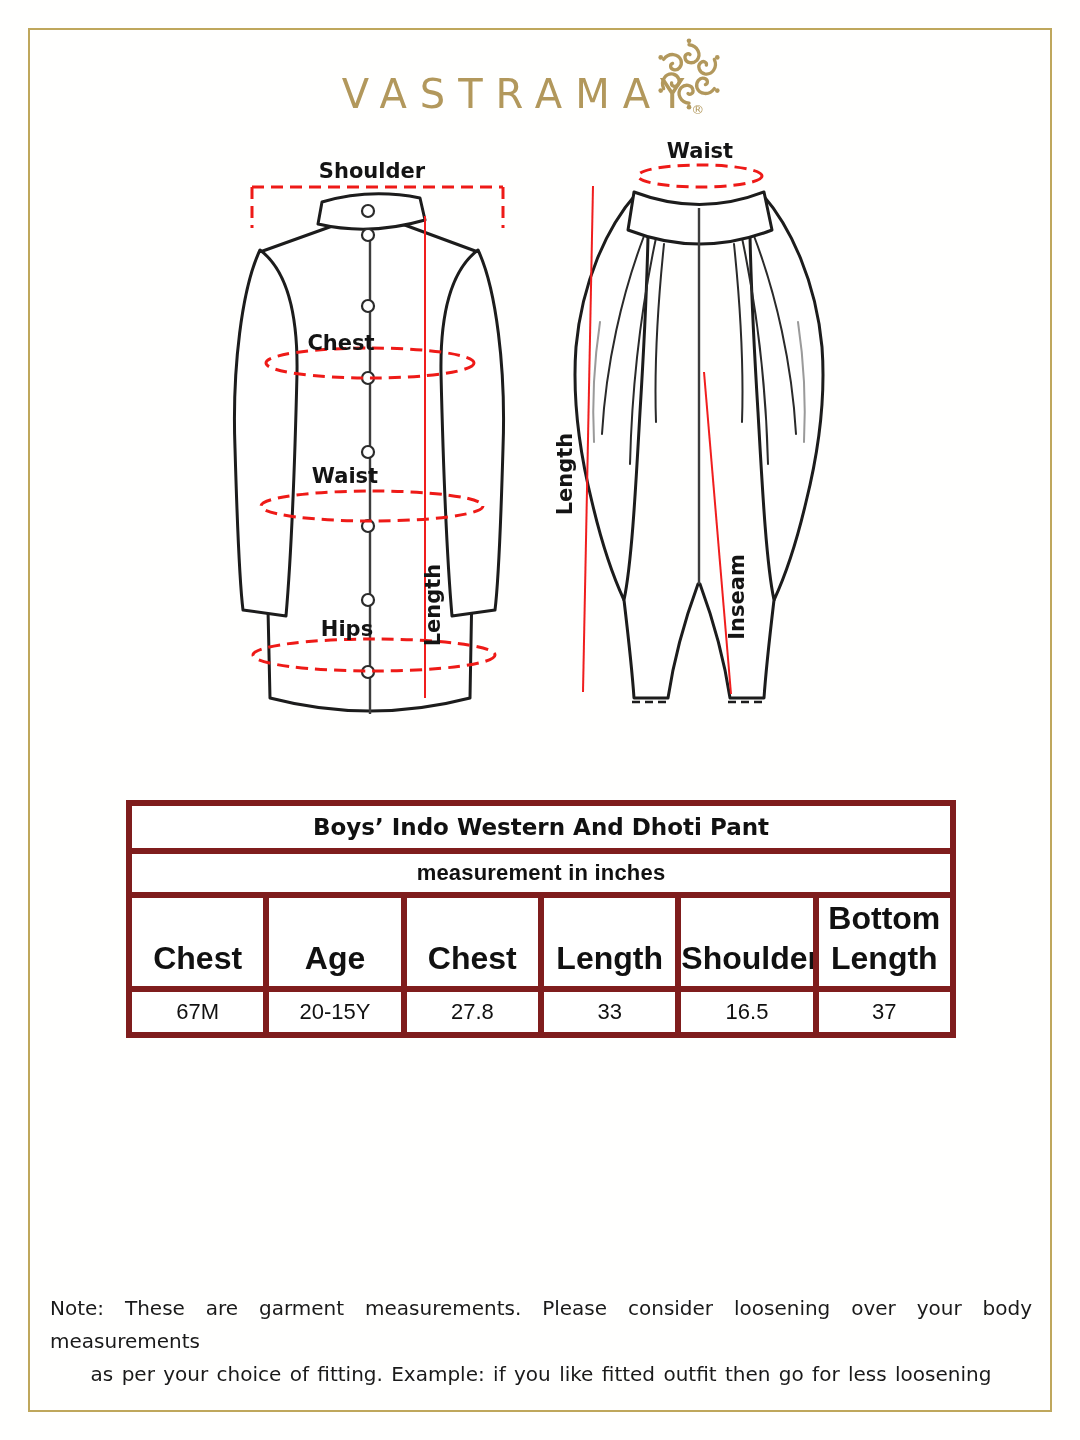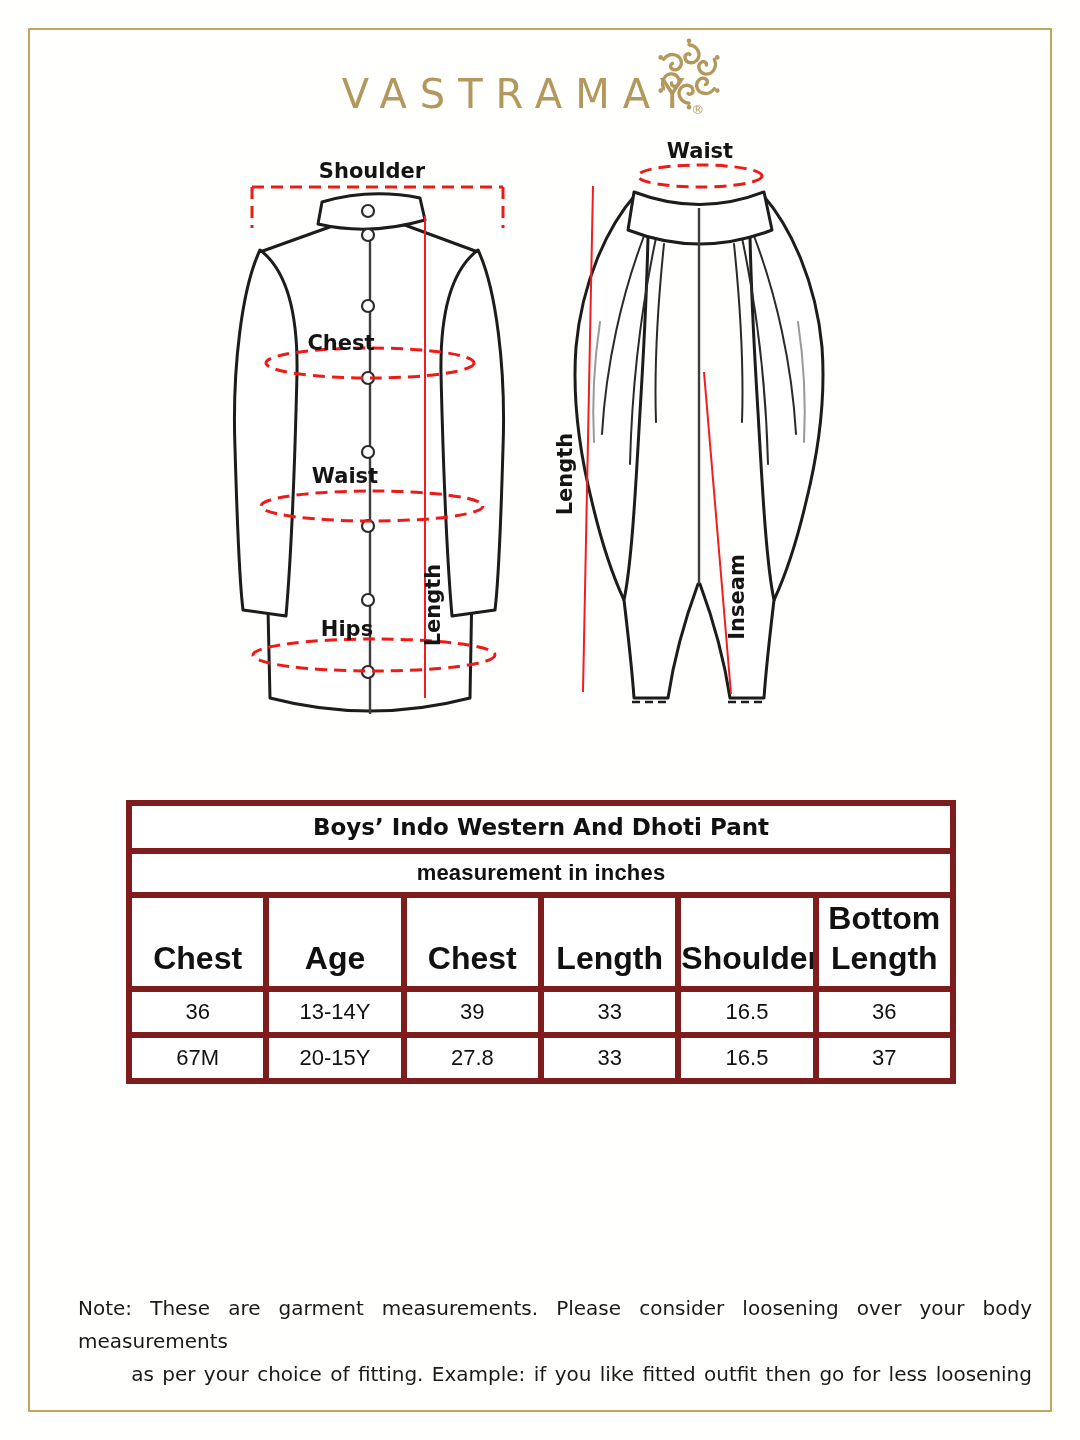--- a/index.html
+++ b/index.html
@@ -36,22 +36,22 @@
         font-family:"Liberation Sans","DejaVu Sans",sans-serif;color:#111;overflow:hidden;}
   .t-title td{height:42px;font-size:23px;font-weight:700;border-bottom-width:4px;
         font-family:"DejaVu Sans",sans-serif;}
   .t-sub td{height:38px;font-size:22px;font-weight:700;letter-spacing:.2px;}
   .t-head th{height:76px;font-size:32px;font-weight:700;vertical-align:bottom;padding-bottom:8px;line-height:1.25;}
   .t-row td{height:40px;font-size:22px;font-weight:400;}
 
   
   .note{position:absolute;left:50px;right:48px;top:1292px;font-size:20px;line-height:33px;
         color:#1a1a1a;font-family:"DejaVu Sans",sans-serif;}
-  .note-l1{text-align:justify;text-align-last:justify;word-spacing:2px;margin-left:28px;}
-  .note-l2{text-align:right;word-spacing:2px;}
+  .note-l1{text-align:justify;text-align-last:justify;word-spacing:2px;}
+  .note-l2{text-align:center;word-spacing:2px;}
 </style>
 </head>
 <body>
 
 <div class="page">
   <div class="gold-frame"></div>
 
   <header class="brand">
     <span class="brand-name">VASTRAMAY</span><span class="brand-reg">®</span>
     <svg class="brand-ornament" viewBox="0 0 80 80" aria-hidden="true">
@@ -162,28 +162,20 @@
     </tr>
     <tr class="t-head">
       <th>Chest</th>
       <th>Age</th>
       <th>Chest</th>
       <th>Length</th>
       <th>Shoulder</th>
       <th>Bottom Length</th>
     </tr>
     <tr class="t-row">
-      <td>36</td>
-      <td>13-14Y</td>
-      <td>39</td>
-      <td>33</td>
-      <td>16.5</td>
-      <td>36</td>
-    </tr>
-    <tr class="t-row">
       <td>67M</td>
       <td>20-15Y</td>
       <td>27.8</td>
       <td>33</td>
       <td>16.5</td>
       <td>37</td>
     </tr>
   </tbody>
     </table>
 

